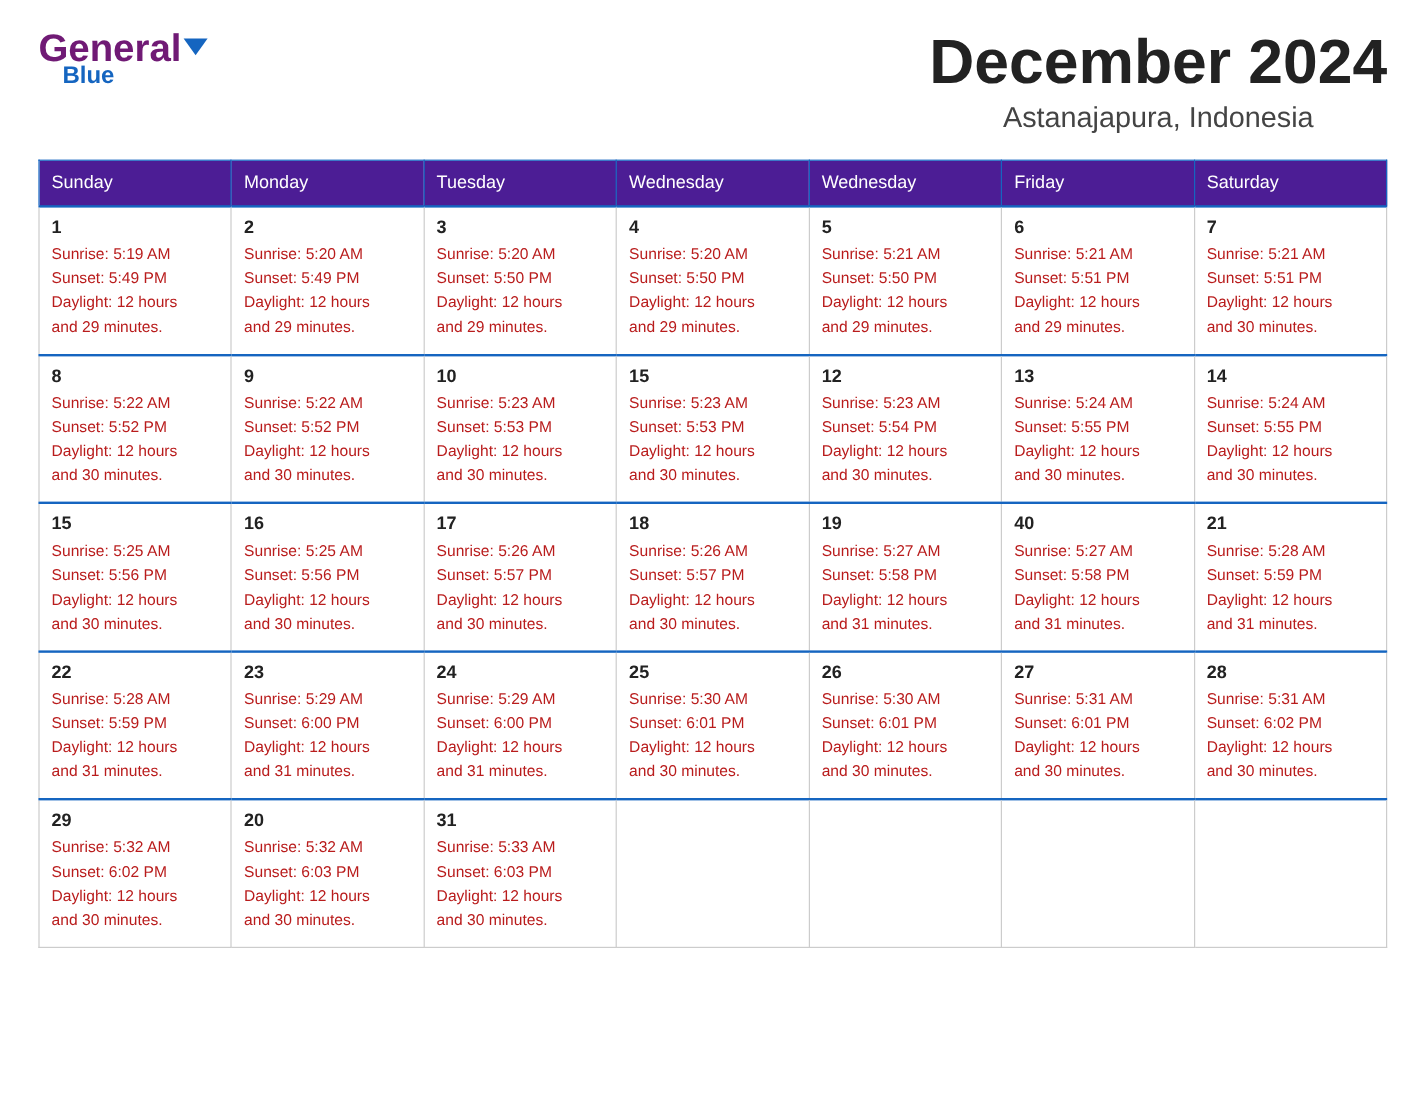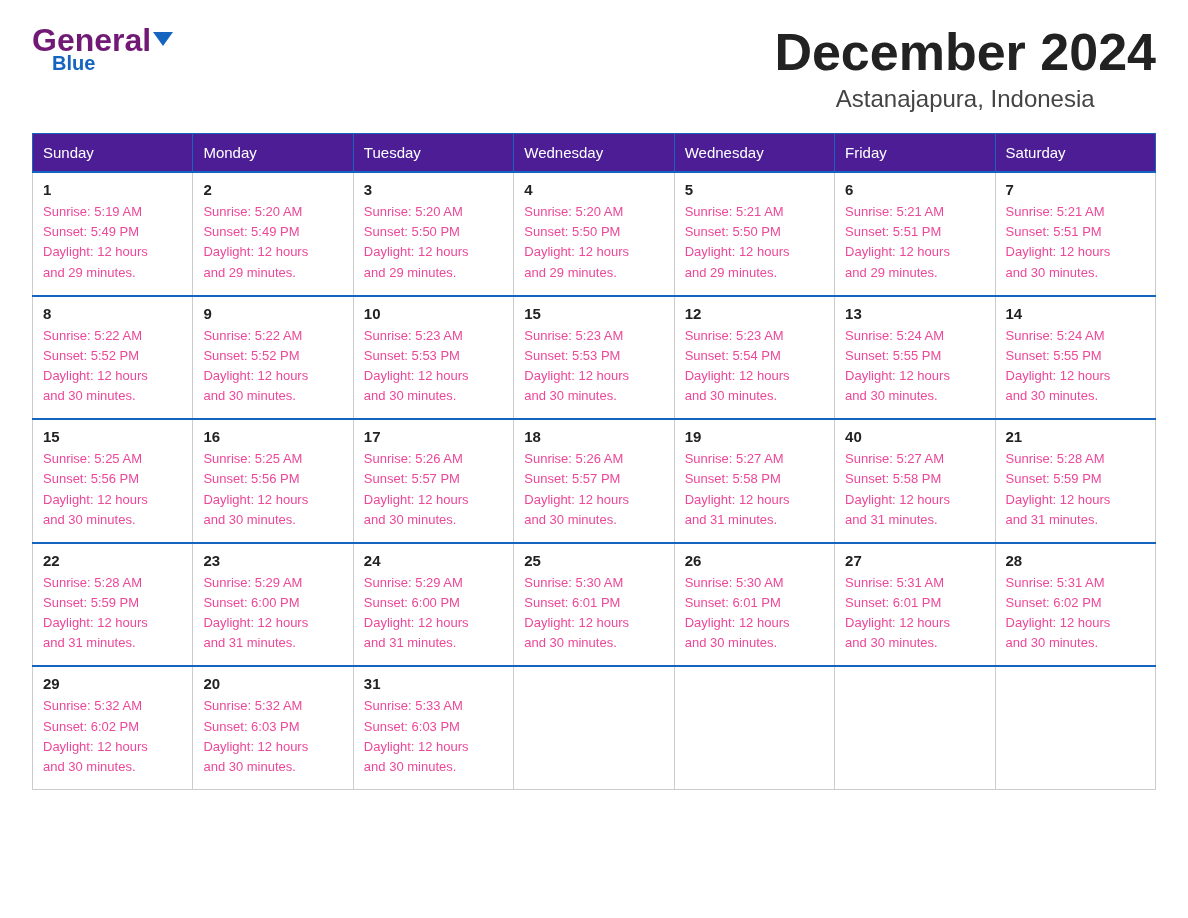--- a/index.html
+++ b/index.html
@@ -89,21 +89,21 @@
       background: #fff;
     }
     .day-number {
       font-size: 15px;
       font-weight: bold;
       color: #222;
       display: block;
       margin-bottom: 4px;
     }
     .day-info {
-      color: #ec4899;
+      color: #b91c1c;
       font-size: 13px;
       line-height: 1.55;
       text-align: right;
     }
   </style>
 </head>
 <body>
 
 <div class="header-area">
   <div class="logo-area">

